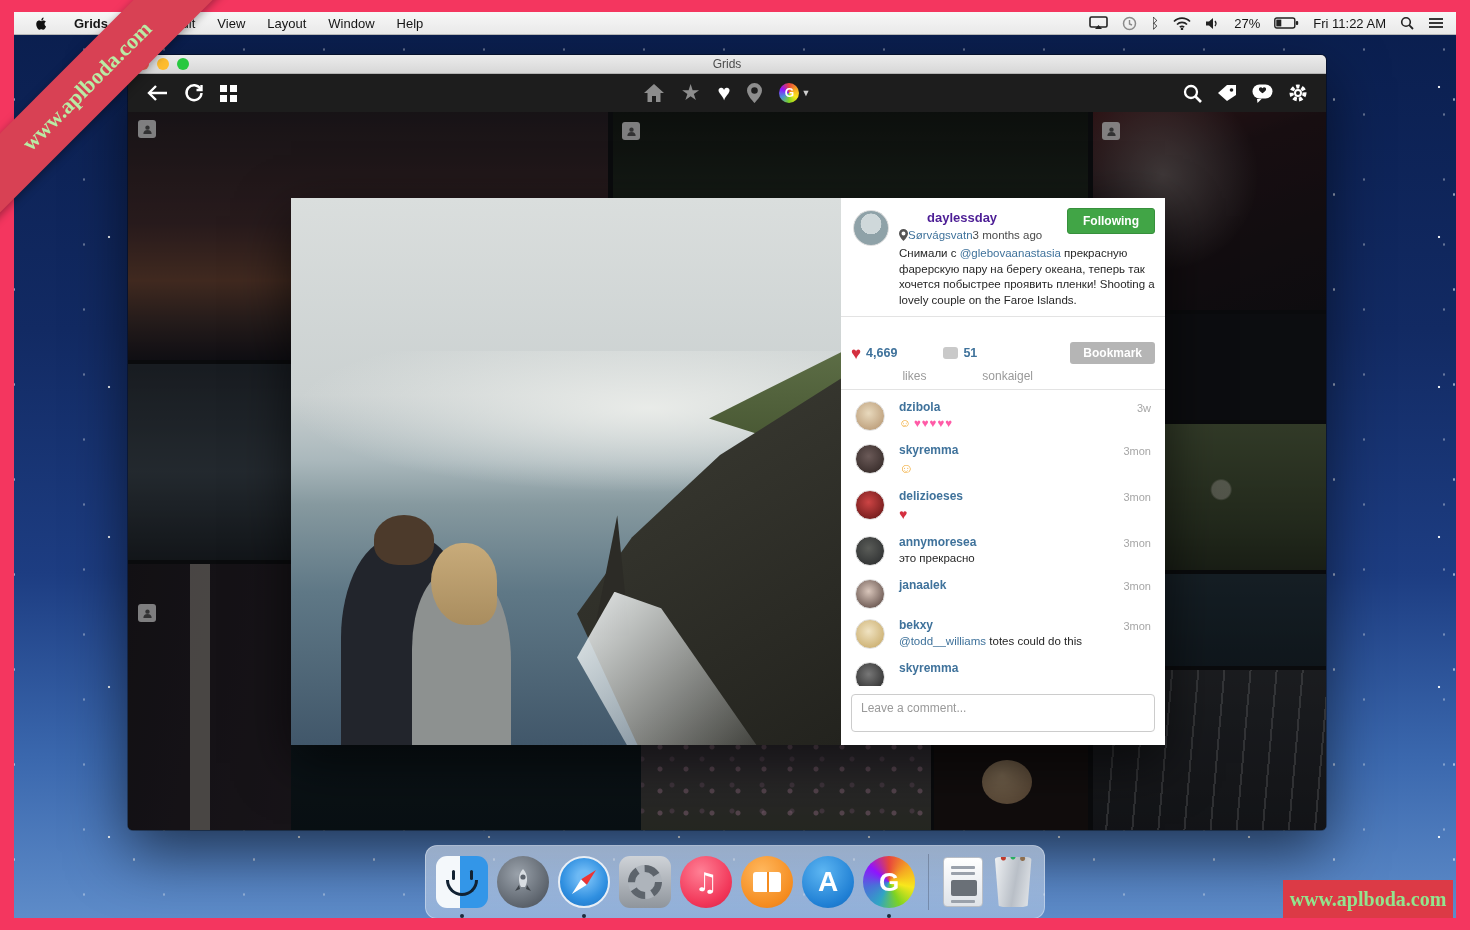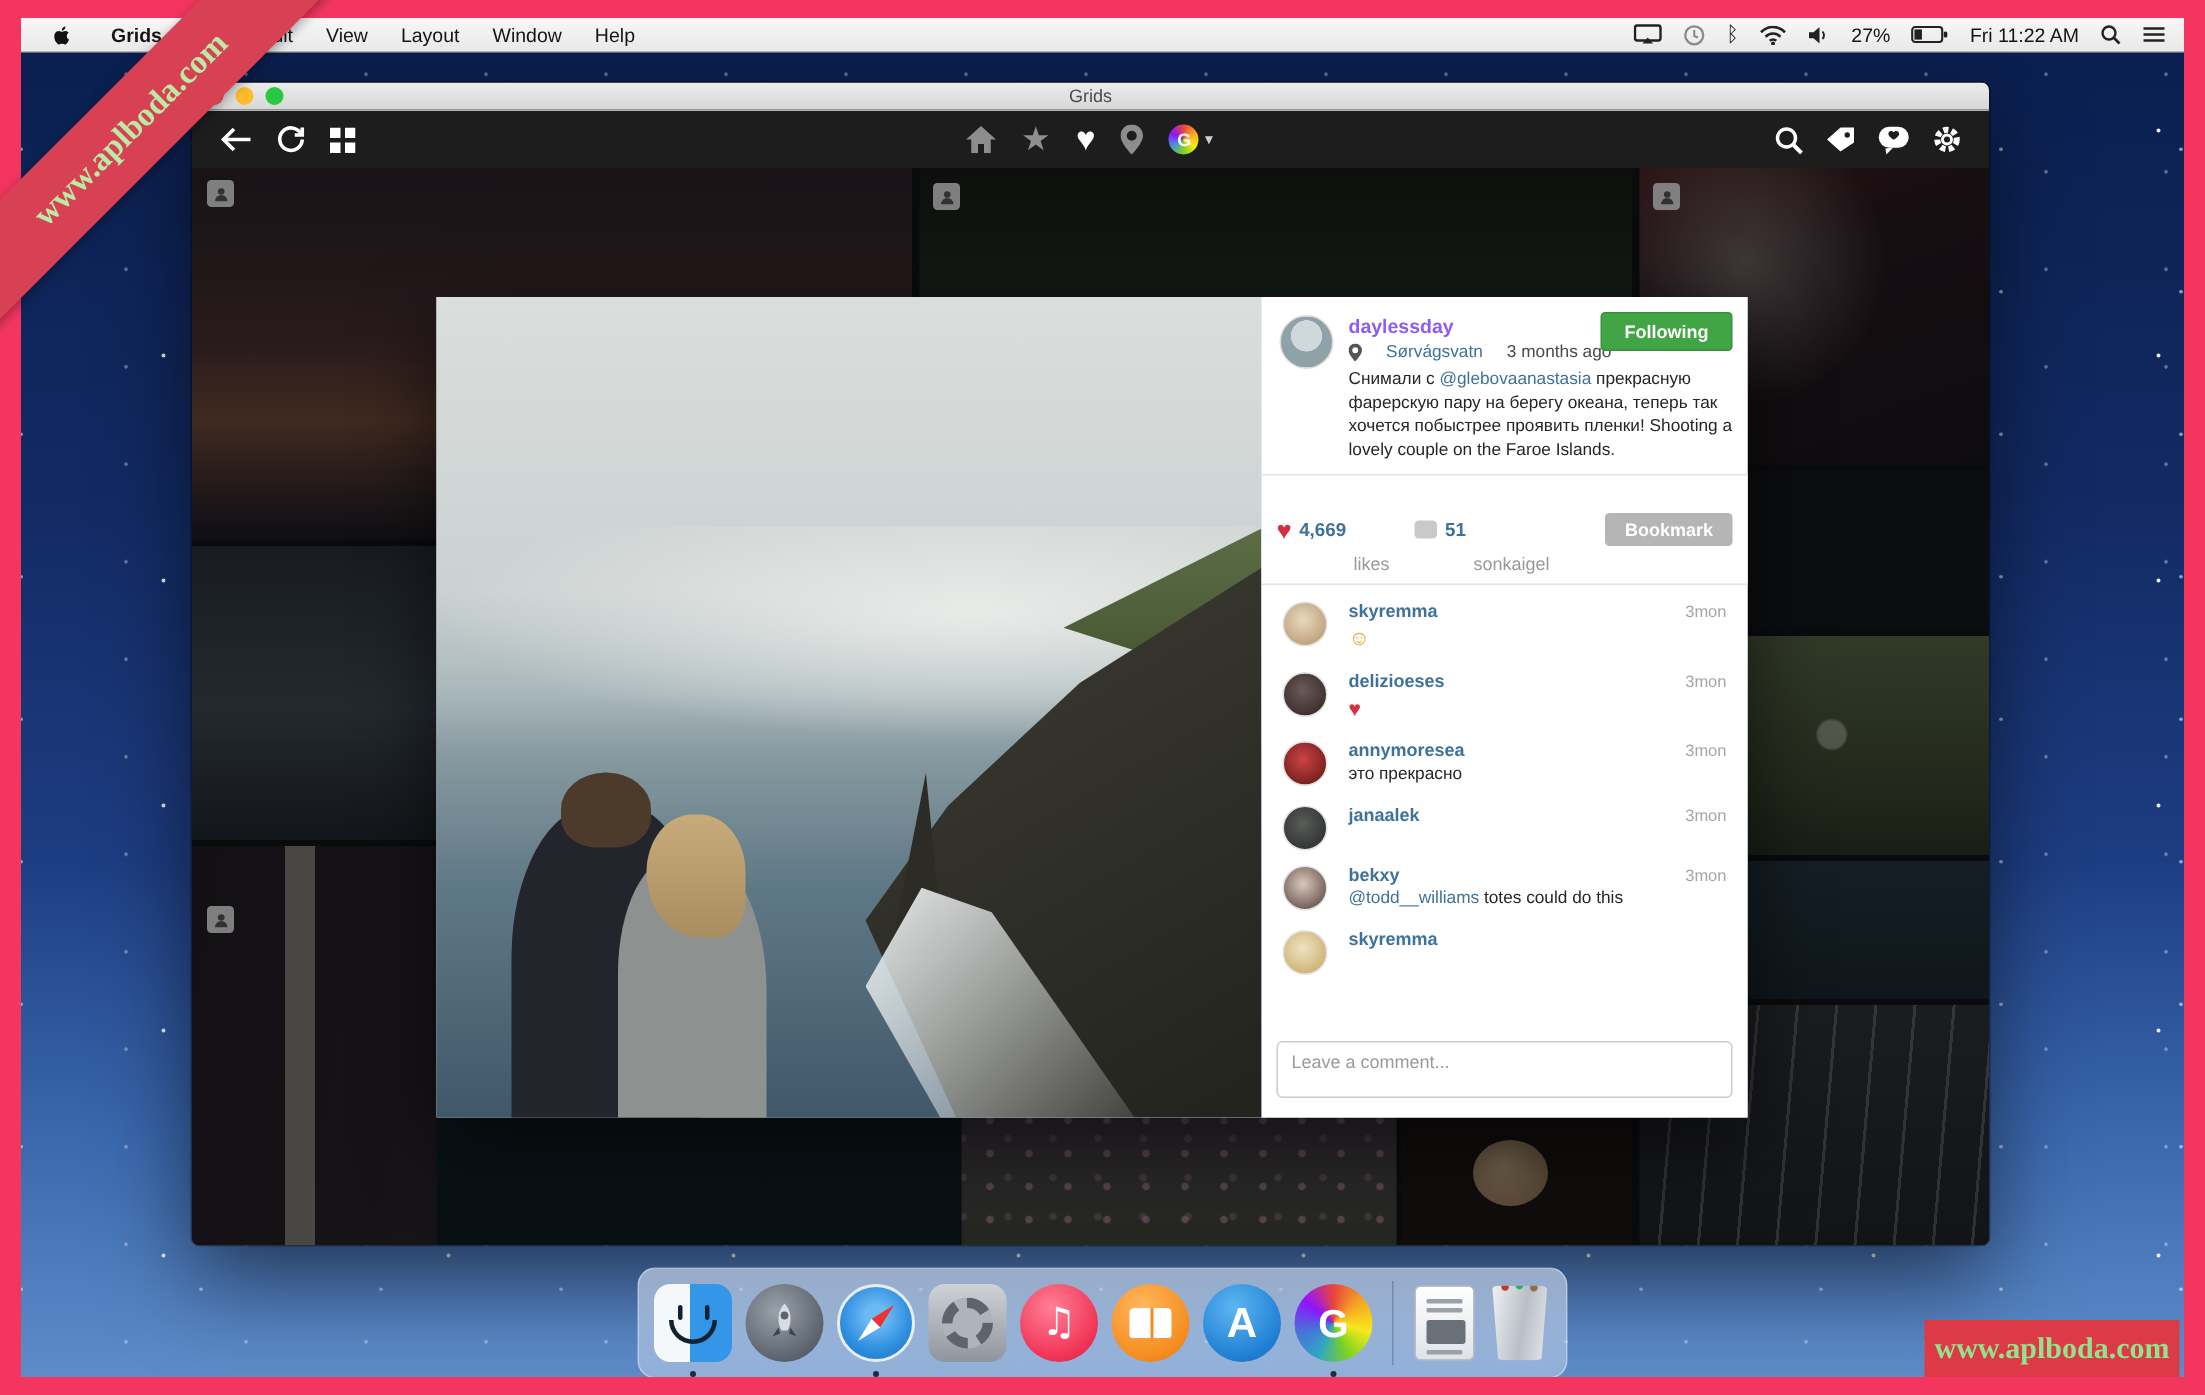--- a/index.html
+++ b/index.html
@@ -134,24 +134,24 @@
     background:#8d9190; border-radius:40% 46% 6% 6%; }
   .photo .woman-hair { position:absolute; left:25.5%; bottom:22%; width:12%; height:15%;
     background:linear-gradient(180deg,#c8ab7a,#a98d5f); border-radius:48% 48% 30% 55%; }
 
   
   .panel { width:324px; height:547px; background:#fff; display:flex; flex-direction:column; font-size:12px; color:#262626; }
   .p-header { position:relative; padding:12px 12px 8px 12px; }
   .p-avatar { position:absolute; left:12px; top:12px; width:36px; height:36px; border-radius:50%;
     background:radial-gradient(circle at 50% 38%, #cfd8da 0 38%, #8fa2a8 39% 100%); border:1px solid #ddd; }
   .p-body { margin-left:46px; }
-  .p-user { color:#8b5cf6; font-weight:bold; font-size:13px; display:inline-block; }
+  .p-user { color:#4c1d95; font-weight:bold; font-size:13px; display:inline-block;margin-left:28px; }
   .follow-btn { position:absolute; right:10px; top:10px; background:#41a546; color:#fff;
     font-weight:bold; font-size:12px; padding:5px 15px; border-radius:3px; border:1px solid #37903c; }
-  .p-meta { margin-top:4px; color:#4a4a4a; font-size:11.5px; display:flex; align-items:center; gap:16px; }
+  .p-meta { margin-top:4px; color:#4a4a4a; font-size:11.5px; display:flex; align-items:center; gap:0; }
   .p-loc { color:#3f729b; }
   .p-caption { margin-top:5px; line-height:1.35; font-size:11.5px; width:272px; }
   .mention { color:#3f729b; }
   .likes-bar { border-top:1px solid #e3e3e3; border-bottom:1px solid #e3e3e3;
     display:flex; align-items:center; padding:6px 10px; gap:5px; background:#fff; }
   .heart-red { color:#d42f3f; font-size:17px; line-height:1; }
   .count { color:#3f729b; font-weight:bold; font-size:12.5px; }
   .count-label { color:#9a9a9a; margin-right:8px;margin-top:46px; }
   .bubble-ic { width:15px; height:12px; background:#c9c9c9; border-radius:3px; position:relative; margin-left:4px; }
   .bubble-ic:after { content:""; position:absolute; left:3px; bottom:-4px;
@@ -432,20 +432,26 @@
           <span class="count-label">likes</span>
           <span class="bubble-ic"></span>
           <span class="count">51</span>
           <span class="count-label">sonkaigel</span>
           <button class="bookmark-btn">Bookmark</button>
         </div>
 
         <div class="comments">
           <div class="comment">
             <div class="c-avatar"></div>
+            <a class="c-user">dzibola</a>
+            <span class="c-time">3w</span>
+            <div class="c-text"><span class="smiley">☺ </span><span class="hearts-pink">♥♥♥♥♥</span></div>
+          </div>
+          <div class="comment">
+            <div class="c-avatar"></div>
             <a class="c-user">skyremma</a>
             <span class="c-time">3mon</span>
             <div class="c-text"><span class="smiley" style="font-size:14px;">☺</span><span></span></div>
           </div>
           <div class="comment">
             <div class="c-avatar"></div>
             <a class="c-user">delizioeses</a>
             <span class="c-time">3mon</span>
             <div class="c-text heart-solo" style="font-size:14px;"><span>♥</span></div>
           </div>

